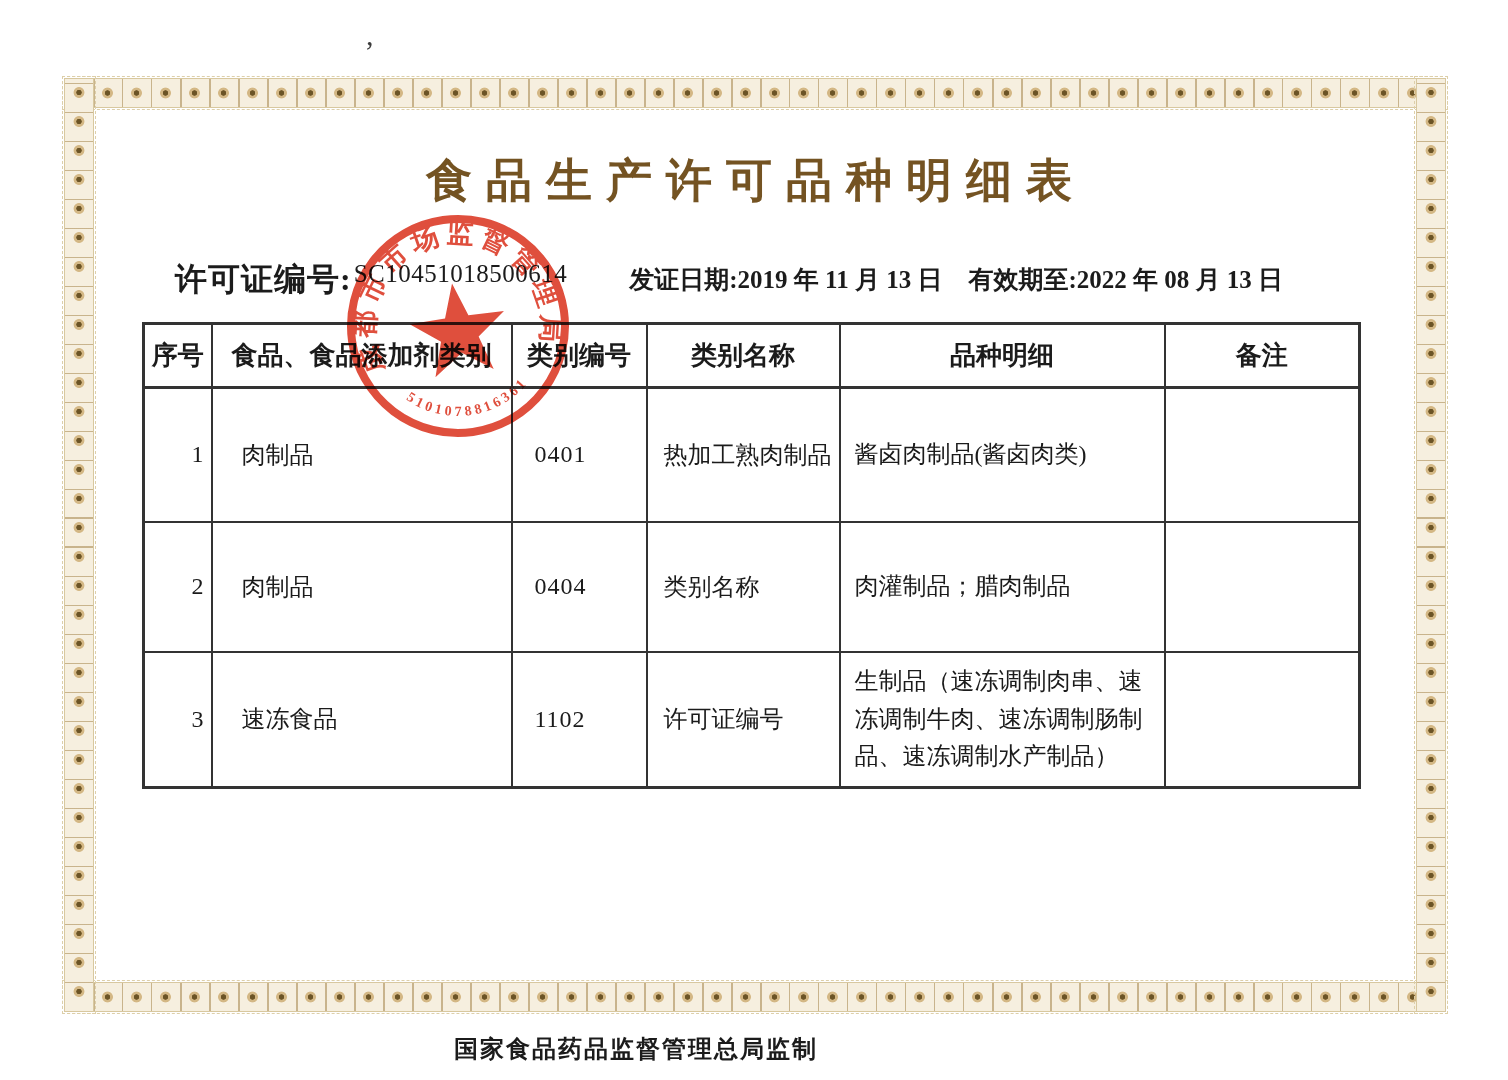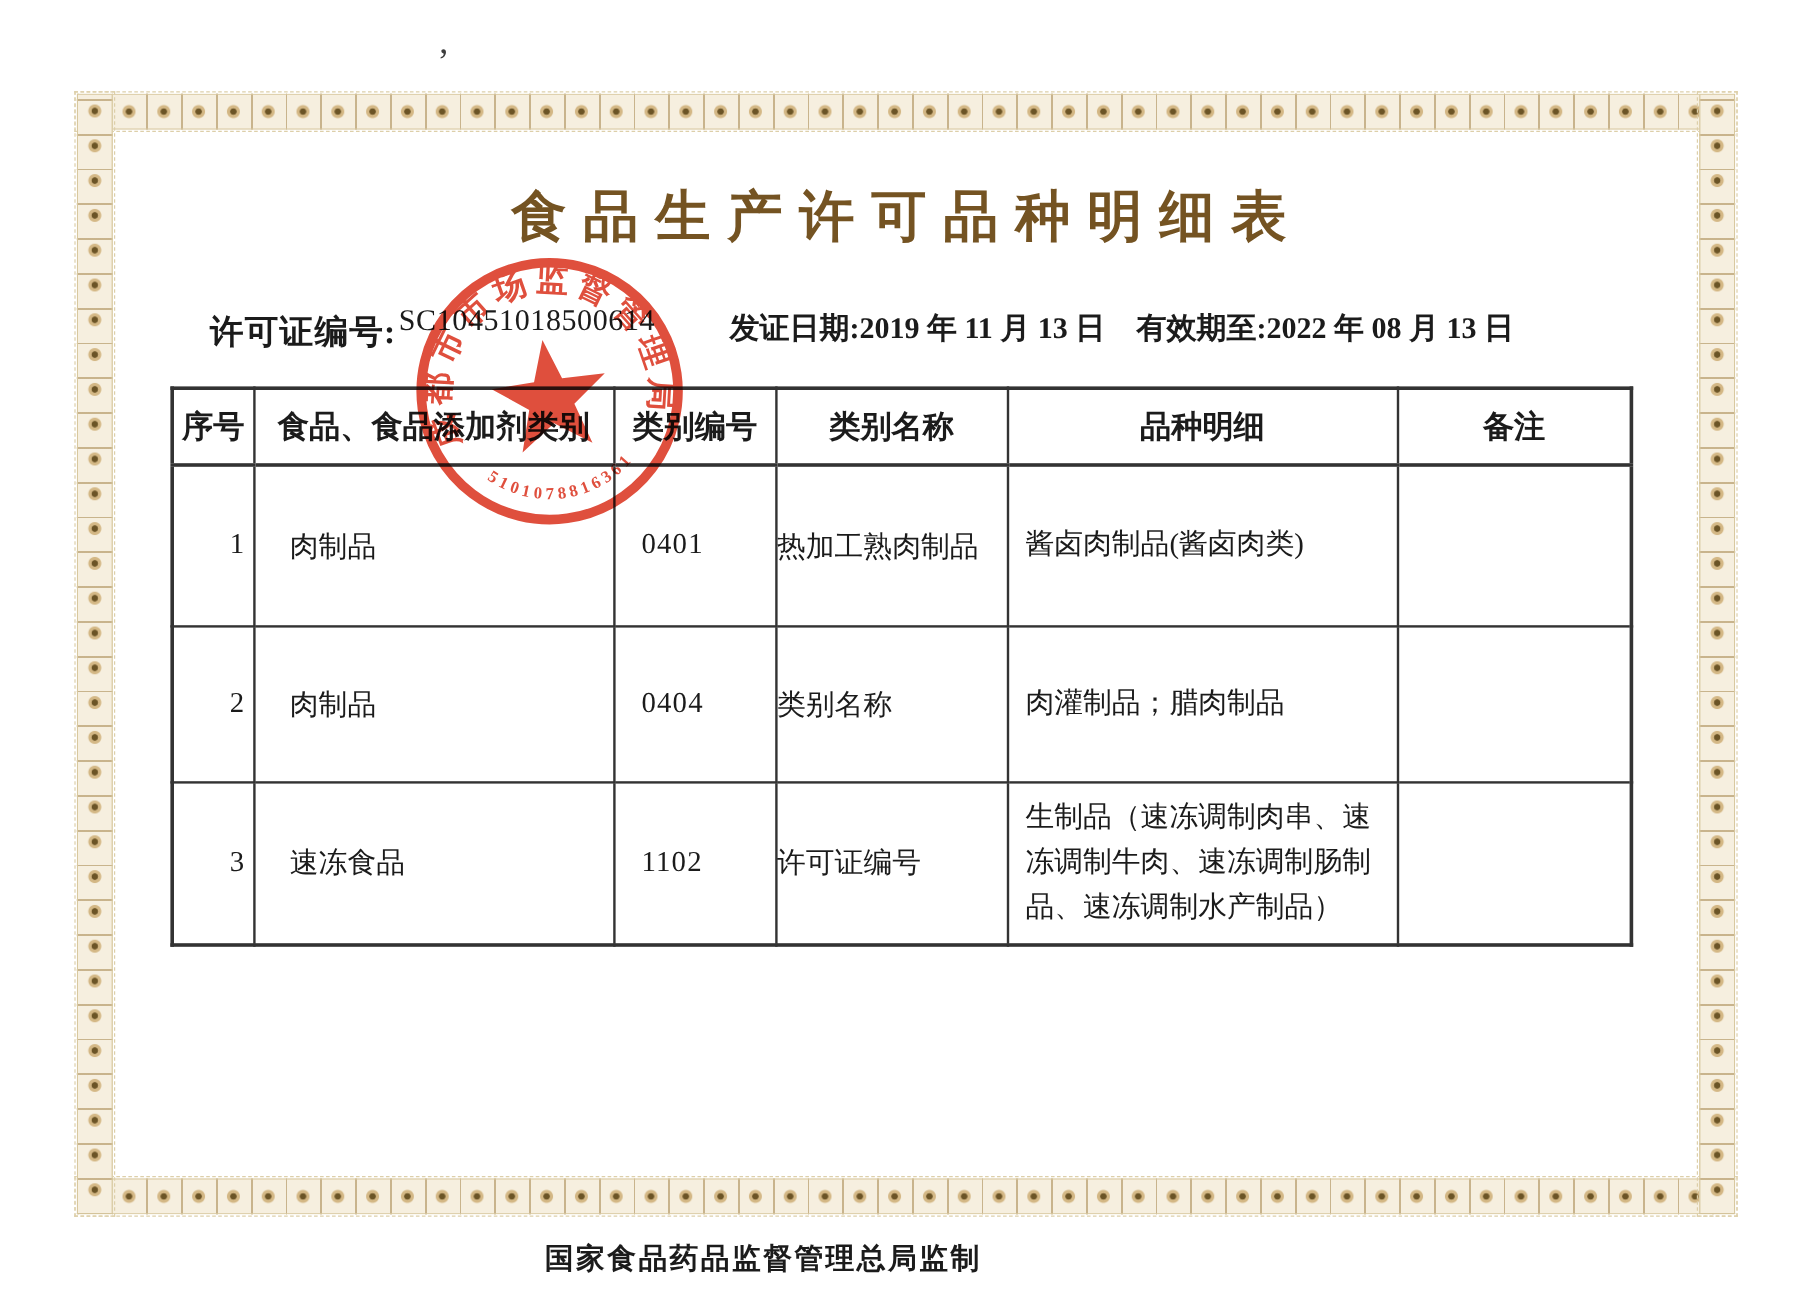--- a/index.html
+++ b/index.html
@@ -29,21 +29,21 @@
     background-size:30px 29px,30px 29px,auto;}
   .strip.top{top:0;} .strip.bottom{bottom:0;}
   .strip.left{left:0;} .strip.right{right:0;}
 
   .stray{position:absolute;left:366px;top:18px;font-size:30px;color:#3c3c3c;}
 
   
   .doc-title{position:absolute;left:65px;top:150px;width:1382px;text-align:center;
     font-size:46px;font-weight:bold;color:var(--title);letter-spacing:14px;}
   .license-row{position:absolute;left:175px;top:258px;width:1240px;display:flex;align-items:flex-end;white-space:nowrap;}
-  .license-label{font-size:28px;font-weight:bold;letter-spacing:1px;text-align:center;}
+  .license-label{font-size:32px;font-weight:bold;letter-spacing:1px;text-align:center;}
   .license-number{font-size:25px;position:relative;top:-14px;margin-left:2px;letter-spacing:.5px;}
   .license-date{font-size:25px;font-weight:600;margin-left:62px;position:relative;top:-6px;}
   .license-valid{font-size:25px;font-weight:600;margin-left:26px;position:relative;top:-6px;}
 
   
   .seal{position:absolute;left:338px;top:206px;width:240px;height:240px;
     transform:rotate(-8deg);opacity:.9;mix-blend-mode:multiply;z-index:5;pointer-events:none;}
   .seal svg{width:100%;height:100%;}
   .seal .ring{fill:none;stroke:var(--seal);stroke-width:8;}
   .seal .star{fill:var(--seal);}
@@ -52,21 +52,21 @@
   
   .lic-table{position:absolute;left:142px;top:322px;width:1216px;border-collapse:collapse;table-layout:fixed;z-index:2;}
   .lic-table th,.lic-table td{border:2px solid var(--line);font-weight:normal;}
   .lic-table{border:3px solid var(--line);}
   .lic-table th{font-size:26px;font-weight:bold;text-align:center;border-bottom-width:3px;}
   .lic-table td{font-size:24px;vertical-align:middle;}
   .r-head{height:64px;} .r1{height:134px;} .r2{height:130px;} .r3{height:136px;} .r-wh{height:131px;}
   td.c-no{text-align:right;padding-right:7px;}
   td.c-cat{padding-left:29px;}
   td.c-code{padding-left:22px;letter-spacing:1px;}
-  td.c-name{}
+  td.c-name{padding-left:16px;}
   td.c-detail{padding:6px 21px 6px 14px;line-height:1.55;}
   tr.r-wh td{border-top-width:3px;}
   td.c-whlabel{font-size:28px;font-weight:bold;vertical-align:middle;padding:6px 2px 6px 6px;line-height:1.5;}
   td.c-whlabel span{display:block;letter-spacing:2px;}
   td.c-whvalue{vertical-align:top;padding:12px 0 0 16px;}
 
   
   .footer{position:absolute;left:0;top:1033px;width:1272px;text-align:center;
     font-size:24px;font-weight:bold;letter-spacing:2px;}
 </style>

